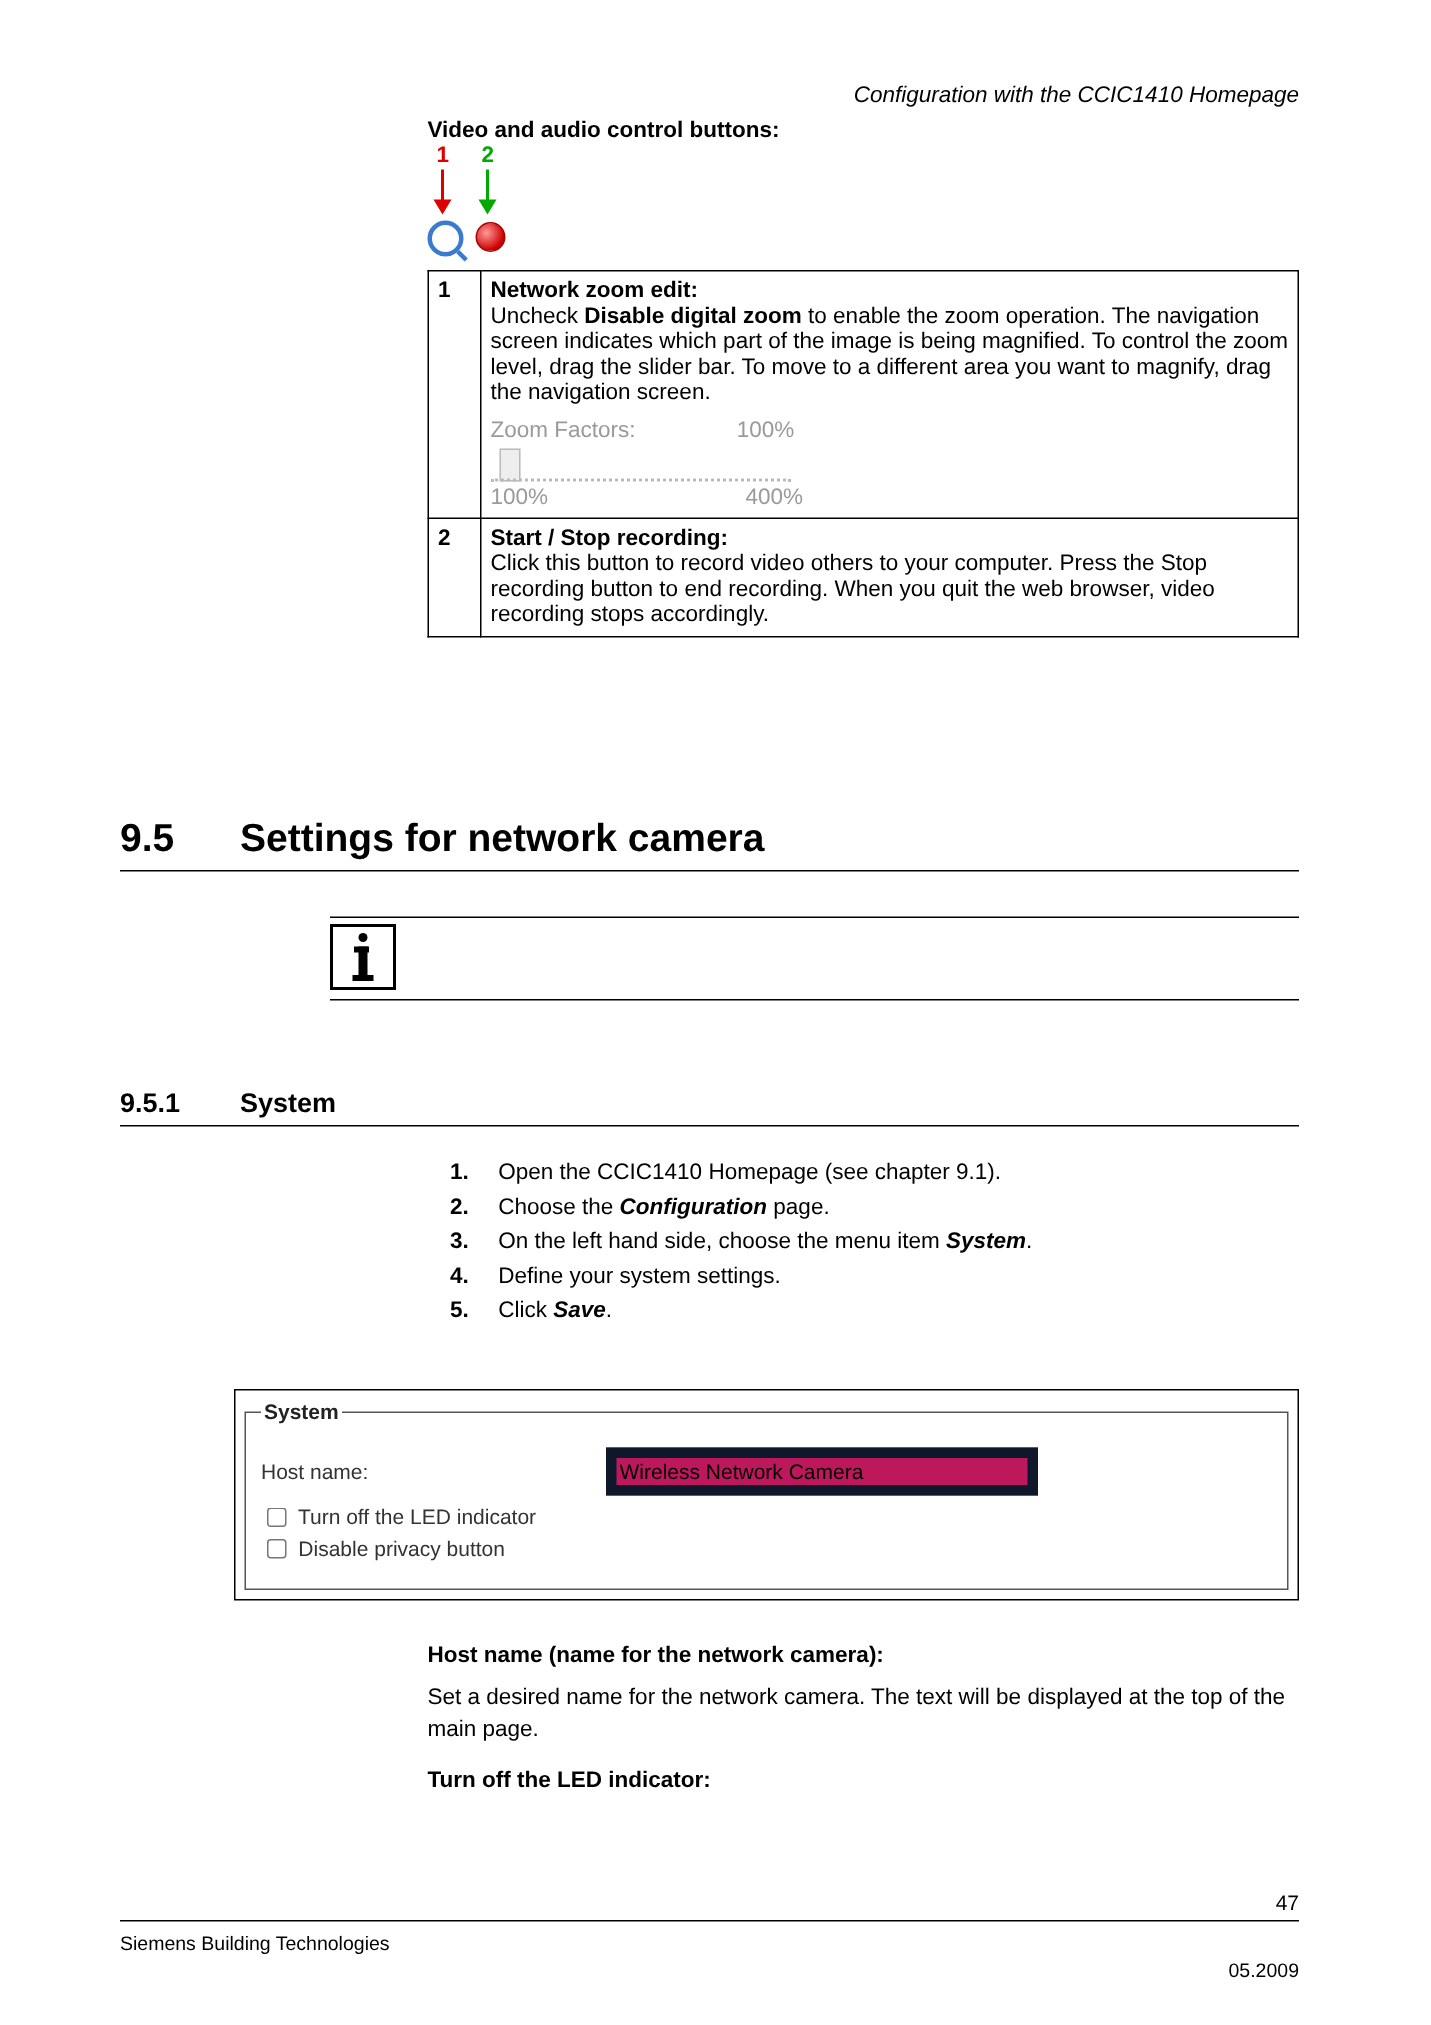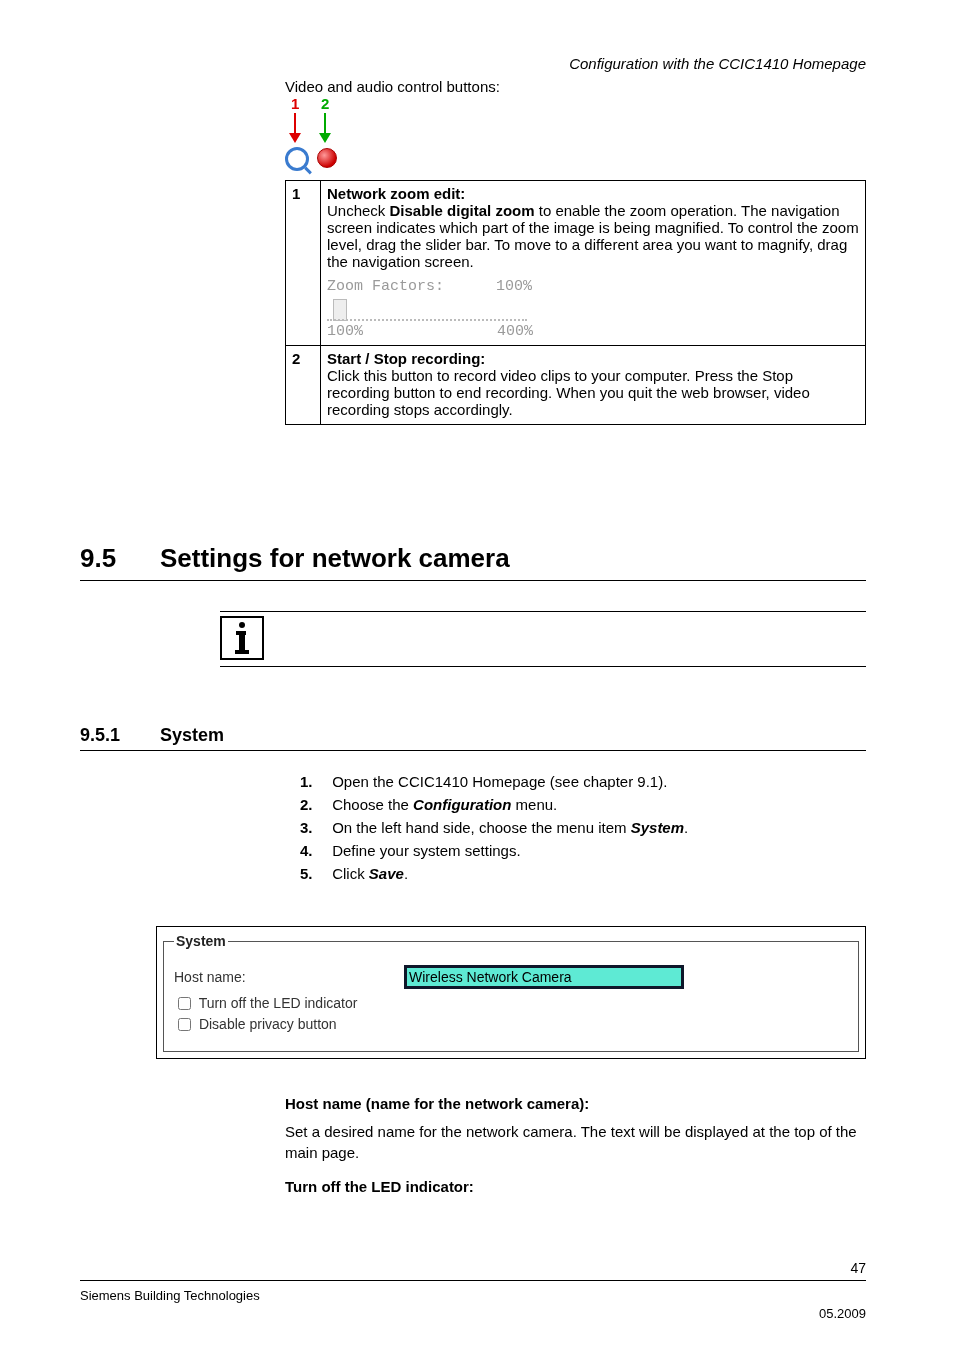--- a/index.html
+++ b/index.html
@@ -25,21 +25,21 @@
     right: 88px;
     font-style: italic;
     font-size: 15px;
   }
   .bold { font-weight: bold; }
   .italic { font-style: italic; }
   .vac-heading {
     position: absolute;
     top: 78px;
     left: 285px;
-    font-weight: normal;
+    font-weight: bold;
     font-size: 15px;
   }
   
   .callout {
     position: absolute;
     top: 95px;
     left: 285px;
     width: 200px;
     height: 80px;
   }
@@ -107,21 +107,21 @@
   }
   table.desc td {
     border: 1px solid #000;
     vertical-align: top;
     padding: 4px 6px 6px 6px;
   }
   table.desc td.num { width: 22px; font-weight: bold; }
   .zoom-ui {
     margin-top: 8px;
     color: #9a9a9a;
-    font-family: Liberation Mono, monospace;
+    font-family: Liberation Sans, sans-serif;
     font-size: 15px;
   }
   .zoom-ui .row1 span.zf { display:inline-block; width:160px; }
   .slider-wrap {
     margin-top: 4px;
     position: relative;
     width: 210px;
     height: 40px;
   }
   .slider-dots {
@@ -232,22 +232,22 @@
     font-size: 14px;
     color: #333;
   }
   fieldset.system legend { font-weight: bold; color:#222; padding:0 2px; }
   .fs-row { display:flex; align-items:center; margin: 6px 0; }
   .fs-row label { width: 230px; }
   .fs-row input[type="text"] {
     width: 270px;
     font-family: Verdana, Arial, sans-serif;
     font-size: 14px;
-    border: 3px solid #0f172a;
-    background: #5eead4;
+    border: 7px solid #0f172a;
+    background: #be185d;
     padding: 1px 2px;
   }
   .fs-check { margin: 2px 0; }
   .fs-check input { margin-right: 4px; vertical-align: middle; transform: translateY(-1px); }
 
   
   .below {
     position: absolute;
     top: 1080px;
     left: 285px;
@@ -321,21 +321,21 @@
             <div class="slider-lbl-l">100%</div>
             <div class="slider-lbl-r">400%</div>
           </div>
         </div>
       </td>
     </tr>
     <tr>
       <td class="num">2</td>
       <td>
         <div class="bold">Start / Stop recording:</div>
-        <div>Click this button to record video clips to your computer. Press the Stop recording button to end recording. When you quit the web browser, video recording stops accordingly.</div>
+        <div>Click this button to record video others to your computer. Press the Stop recording button to end recording. When you quit the web browser, video recording stops accordingly.</div>
       </td>
     </tr>
   </tbody>
     </table>
 
   <div class="sec95">
     <div class="sec95-row">
       <span class="num">9.5</span>
       <span>Settings for network camera</span>
     </div>
@@ -354,21 +354,21 @@
       <span class="num">9.5.1</span>
       <span>System</span>
     </div>
     <div class="steps">
       <div class="step">
         <span class="sn">1.</span>
         <span>Open the CCIC1410 Homepage (see chapter 9.1).</span>
       </div>
       <div class="step">
         <span class="sn">2.</span>
-        <span>Choose the </span><span class="bold italic">Configuration</span><span> menu.</span>
+        <span>Choose the </span><span class="bold italic">Configuration</span><span> page.</span>
       </div>
       <div class="step">
         <span class="sn">3.</span>
         <span>On the left hand side, choose the menu item </span><span class="bold italic">System</span><span>.</span>
       </div>
       <div class="step">
         <span class="sn">4.</span>
         <span>Define your system settings.</span>
       </div>
       <div class="step">

